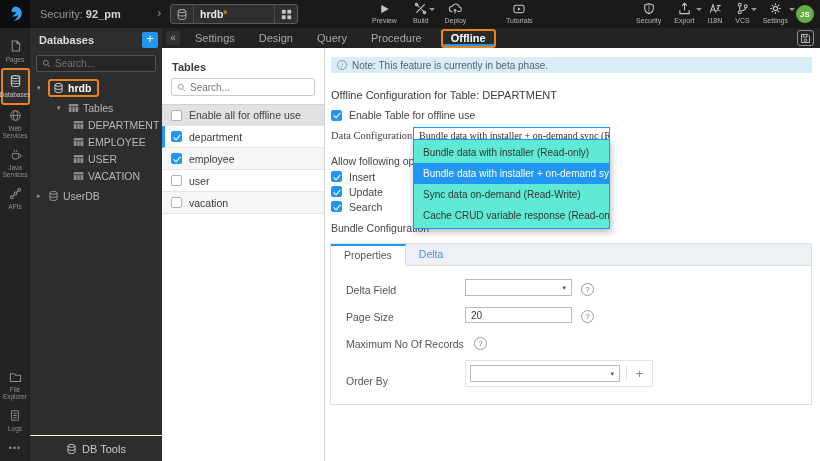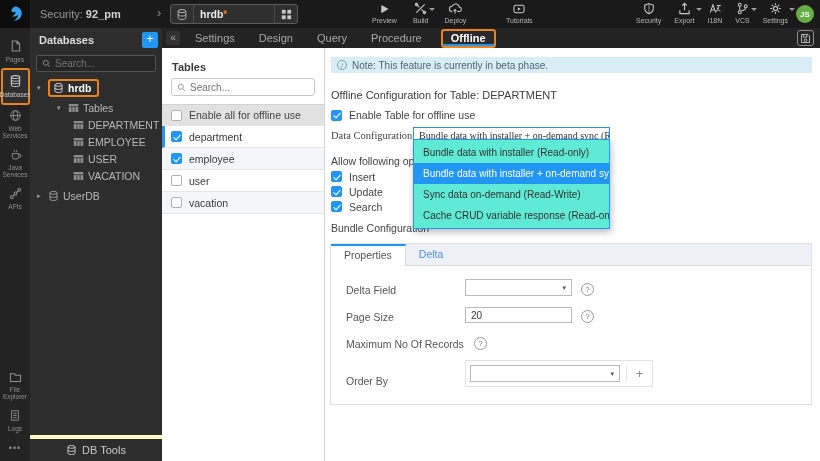--- a/index.html
+++ b/index.html
@@ -45,21 +45,21 @@
   .dbp-add { width:16px; height:16px; background:#2196f3; border-radius:2px; color:#fff; font-size:13px; line-height:14px; text-align:center; }
   .dbp-search { margin:5px 6px 2px 6px; height:17px; background:#262626; border:1px solid #525252; border-radius:2px; display:flex; align-items:center; gap:4px; padding:0 5px; }
   .dbp-search input { flex:1; min-width:0; background:transparent; border:none; outline:none; color:#9a9a9a; font-size:10px; font-family:"Liberation Sans",sans-serif; }
   .tree { margin-top:5px; }
   .tree-row { height:17px; display:flex; align-items:center; gap:4px; padding-left:7px; font-size:10.5px; color:#b8b8b8; white-space:nowrap; }
   .tree-row.root { height:22px; color:#fff; }
   .tree-arrow { font-size:7px; color:#9a9a9a; width:7px; }
   .hl-orange { display:flex; align-items:center; gap:4px; border:2px solid #e8831d; border-radius:3px; padding:1px 6px 1px 3px; font-weight:bold; color:#fff; }
   .indent1 { padding-left:27px; }
   .indent2 { padding-left:43px; }
-  .dbp-footer { position:absolute; left:0; right:0; bottom:0; height:26px; border-top:4px solid #fef9c3; display:flex; align-items:center; justify-content:center; gap:5px; color:#c9c9c9; font-size:11px; }
+  .dbp-footer { position:absolute; left:0; right:0; bottom:0; height:26px; border-top:1px solid #fef9c3; display:flex; align-items:center; justify-content:center; gap:5px; color:#c9c9c9; font-size:11px; }
 
   
   .tabbar { position:absolute; left:162px; top:28px; width:658px; height:20px; background:#232323; display:flex; align-items:center; z-index:10; }
   .collapse-btn { width:14px; height:14px; margin:0 3px 0 4px; background:#323232; border-radius:2px; color:#aaa; font-size:10px; line-height:13px; text-align:center; }
   .tab { padding:0 12px; font-size:11px; color:#a8a8a8; line-height:20px; }
   .tab.annotated { margin-left:7px; padding:0 8px; border:2px solid #e8831d; border-radius:3px; line-height:14px; height:19px; color:#fff; font-weight:bold; box-shadow:inset 0 -2px 0 #2196f3; background:#2a2a2a; }
   .save-btn { margin-left:auto; margin-right:6px; width:17px; height:16px; border:1px solid #8f8f8f; border-radius:3px; display:flex; align-items:center; justify-content:center; }
 
   
   .tablespanel { position:absolute; left:162px; top:48px; width:163px; height:413px; background:#fff; border-right:1px solid #d5d5d5; z-index:5; }

